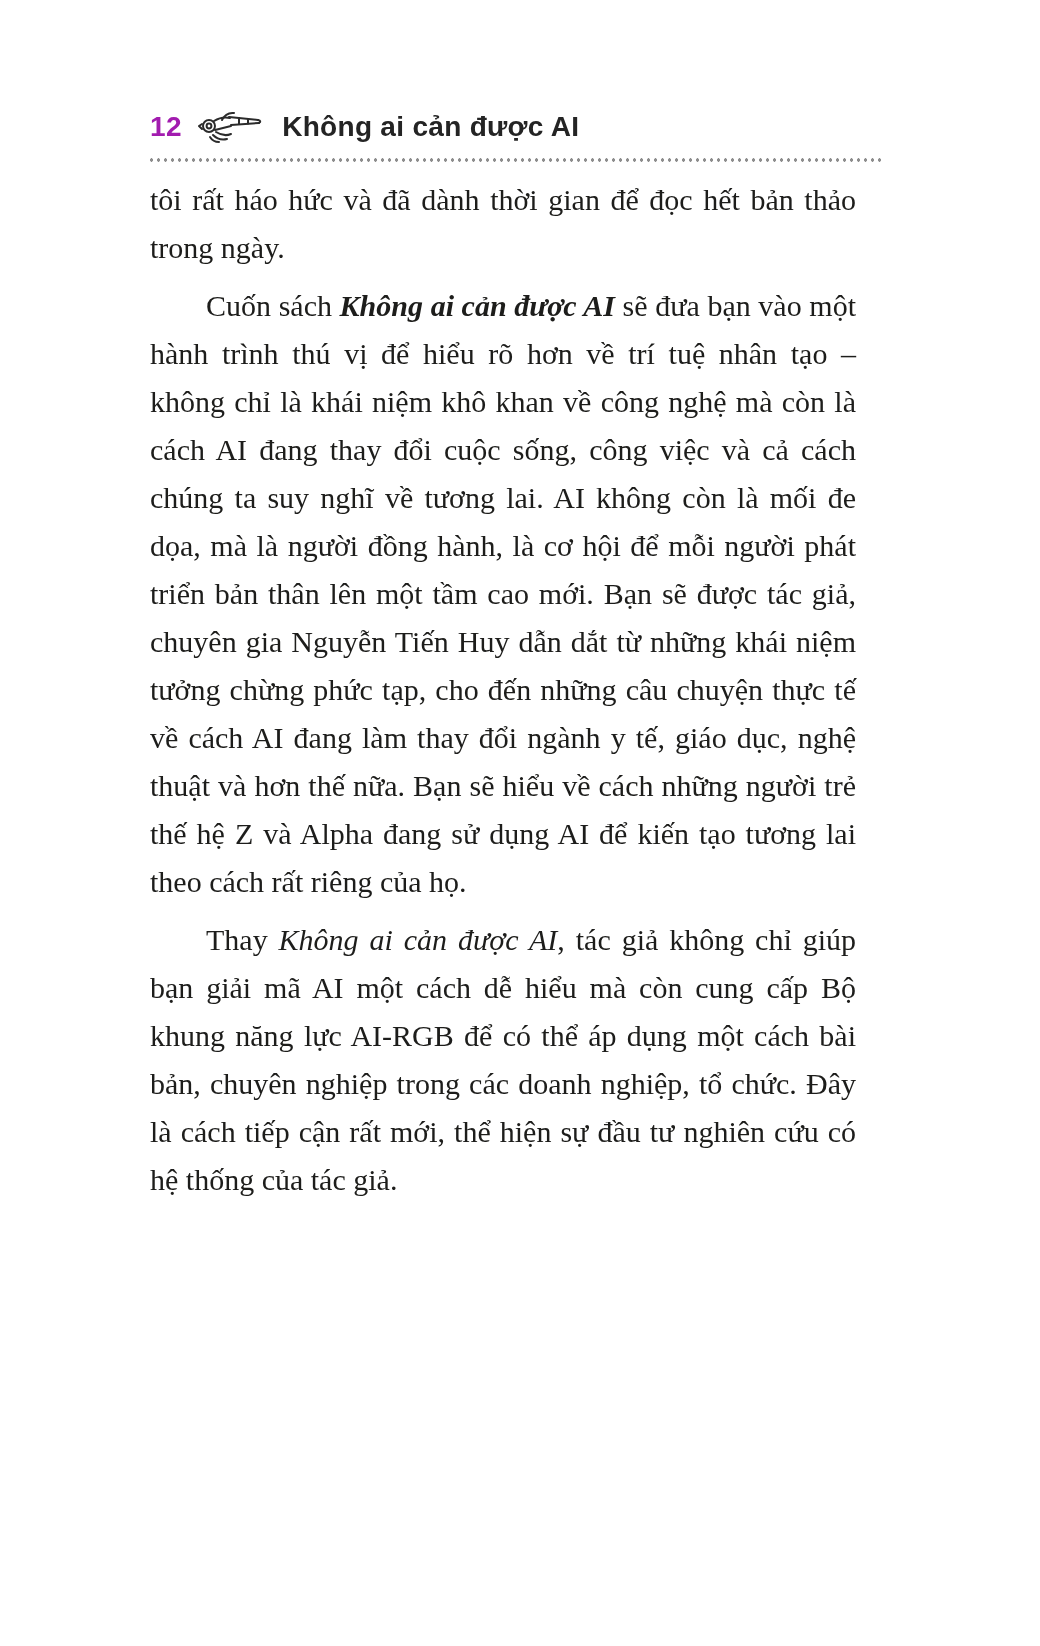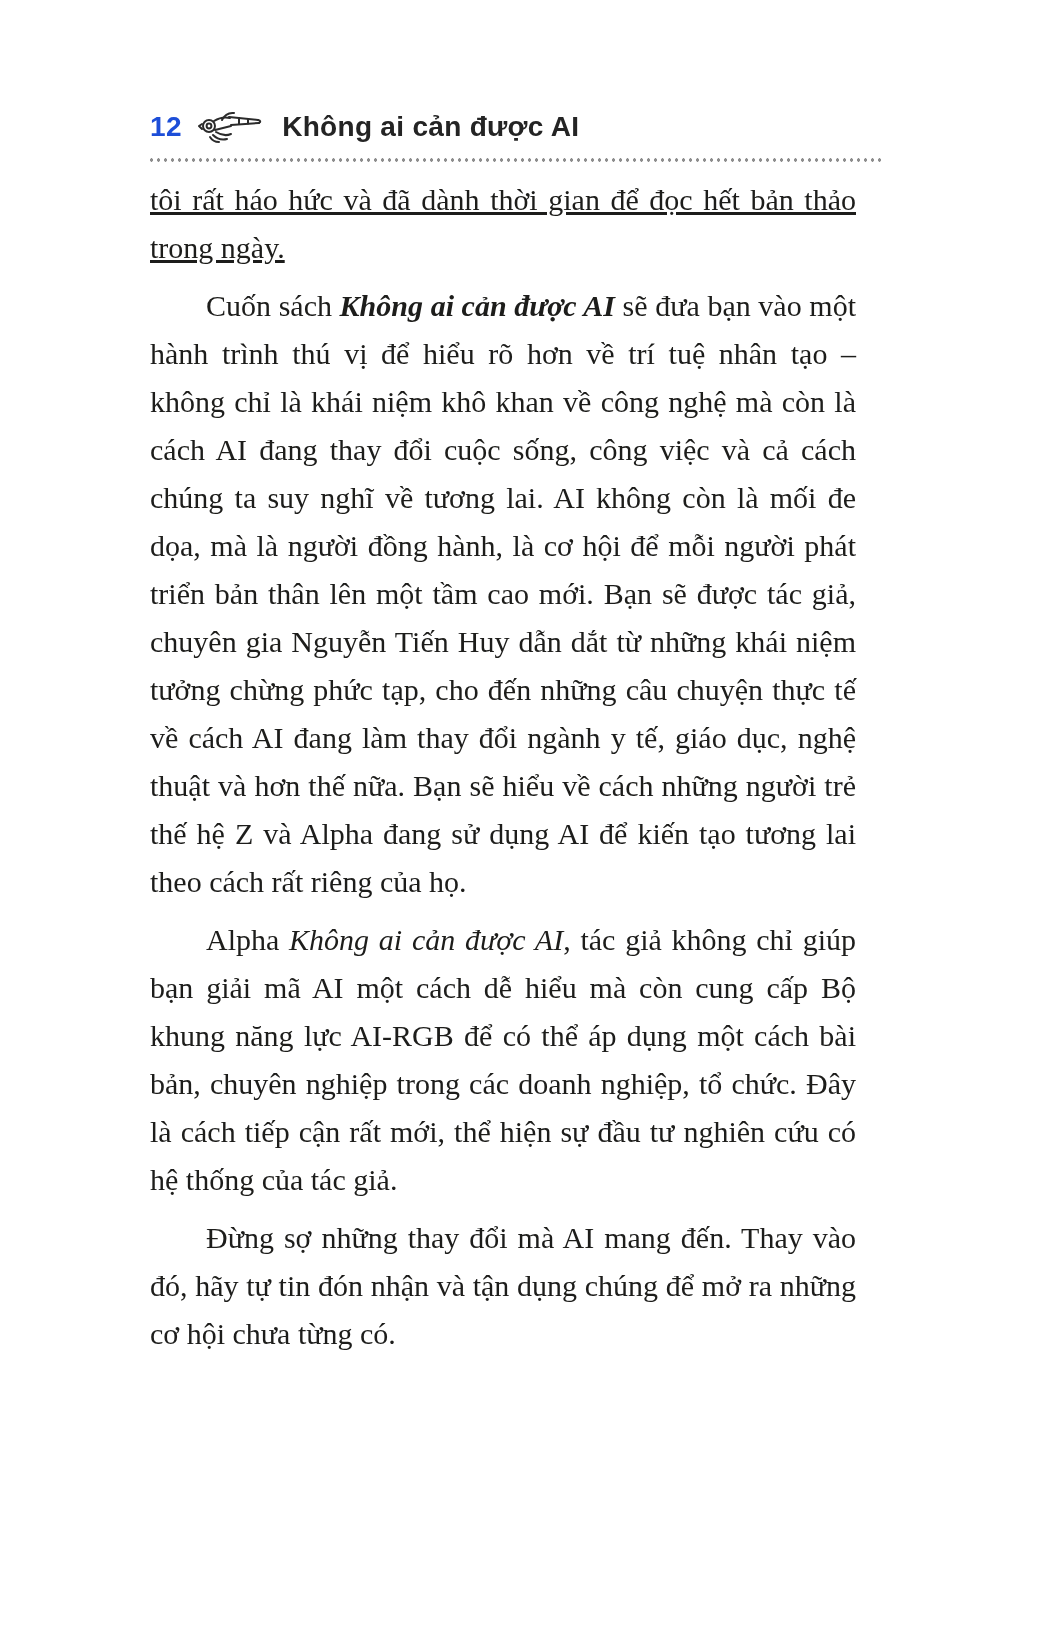--- a/index.html
+++ b/index.html
@@ -16,21 +16,21 @@
   .header{
     position:absolute;
     left:150px;top:106px;
     display:flex;
     align-items:center;
     font-family:"Liberation Sans", sans-serif;
   }
   .page-number{
     font-size:28px;
     font-weight:700;
-    color:#1d4ed8;
+    color:#a21caf;
     line-height:1;
     letter-spacing:.5px;
   }
   .ornament{
     margin:2px 14px 0 16px;
     display:inline-block;
   }
   .running-title{
     font-size:28px;
     font-weight:600;
@@ -56,21 +56,21 @@
     width:706px;
   }
   .body-text p{
     margin:0 0 10px 0;
     font-size:30px;
     line-height:48px;
     text-align:justify;
     text-indent:56px;
     color:#1d1d1b;
   }
-  .body-text p.no-indent{text-indent:0;text-decoration:underline;}
+  .body-text p.no-indent{text-indent:0;}
   .bold-italic{font-style:italic;font-weight:600;}
   .italic{font-style:italic;}
 </style>
 </head>
 <body>
 
 <div class="page">
 
   <div class="header">
     <span class="page-number">12</span>
@@ -100,17 +100,16 @@
       </svg>
     </span>
     <span class="running-title">Không ai cản được AI</span>
   </div>
 
   <div class="dotted-rule"></div>
 
   <main class="body-text">
       <p class="para no-indent"><span>tôi rất háo hức và đã dành thời gian để đọc hết bản thảo trong ngày.</span></p>
       <p class="para"><span>Cuốn sách </span><span class="bold-italic">Không ai cản được AI</span><span> sẽ đưa bạn vào một hành trình thú vị để hiểu rõ hơn về trí tuệ nhân tạo – không chỉ là khái niệm khô khan về công nghệ mà còn là cách AI đang thay đổi cuộc sống, công việc và cả cách chúng ta suy nghĩ về tương lai. AI không còn là mối đe dọa, mà là người đồng hành, là cơ hội để mỗi người phát triển bản thân lên một tầm cao mới. Bạn sẽ được tác giả, chuyên gia Nguyễn Tiến Huy dẫn dắt từ những khái niệm tưởng chừng phức tạp, cho đến những câu chuyện thực tế về cách AI đang làm thay đổi ngành y tế, giáo dục, nghệ thuật và hơn thế nữa. Bạn sẽ hiểu về cách những người trẻ thế hệ Z và Alpha đang sử dụng AI để kiến tạo tương lai theo cách rất riêng của họ.</span></p>
-      <p class="para"><span>Alpha </span><span class="italic">Không ai cản được AI</span><span>, tác giả không chỉ giúp bạn giải mã AI một cách dễ hiểu mà còn cung cấp Bộ khung năng lực AI-RGB để có thể áp dụng một cách bài bản, chuyên nghiệp trong các doanh nghiệp, tổ chức. Đây là cách tiếp cận rất mới, thể hiện sự đầu tư nghiên cứu có hệ thống của tác giả.</span></p>
-      <p class="para"><span>Đừng sợ những thay đổi mà AI mang đến. Thay vào đó, hãy tự tin đón nhận và tận dụng chúng để mở ra những cơ hội chưa từng có.</span></p>
+      <p class="para"><span>Thay </span><span class="italic">Không ai cản được AI</span><span>, tác giả không chỉ giúp bạn giải mã AI một cách dễ hiểu mà còn cung cấp Bộ khung năng lực AI-RGB để có thể áp dụng một cách bài bản, chuyên nghiệp trong các doanh nghiệp, tổ chức. Đây là cách tiếp cận rất mới, thể hiện sự đầu tư nghiên cứu có hệ thống của tác giả.</span></p>
     </main>
 
 </div>
 
 </body></html>

